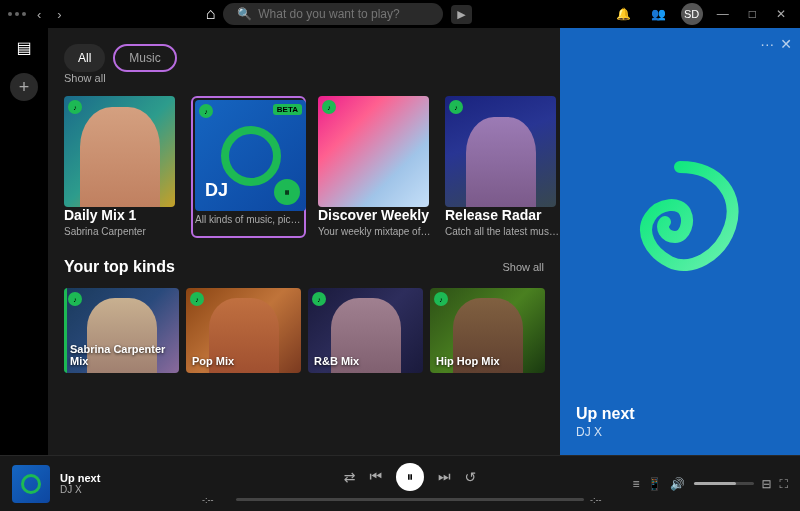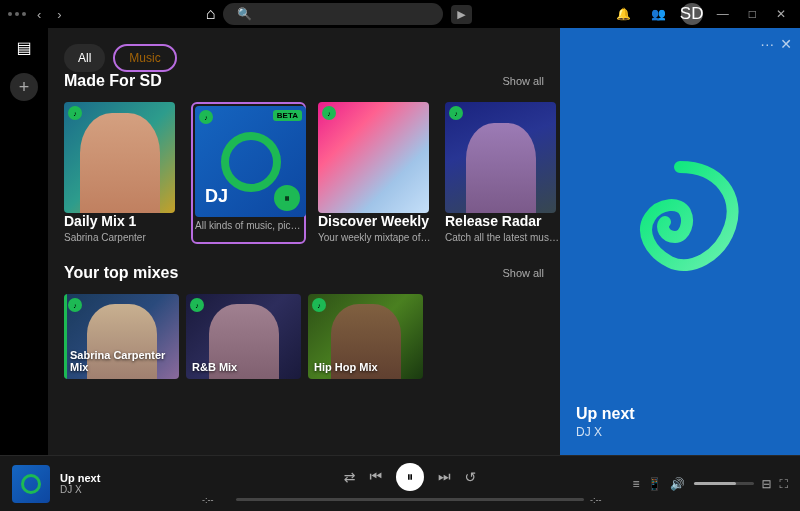--- a/index.html
+++ b/index.html
@@ -89,21 +89,21 @@
       padding: 2px 6px;
     }
     .avatar-circle {
       width: 22px;
       height: 22px;
       border-radius: 50%;
       background: #555;
       display: flex;
       align-items: center;
       justify-content: center;
-      font-size: 17px;
+      font-size: 11px;
     }
 
     
     .main-layout {
       display: flex;
       flex: 1;
       overflow: hidden;
     }
 
     
@@ -162,21 +162,21 @@
       border: none;
       border-radius: 20px;
       color: #fff;
       font-size: 12px;
       padding: 5px 14px;
       cursor: pointer;
     }
     .filter-tab.active {
       background: transparent;
       border: 2px solid #b86ce0;
-      color: #a16207;
+      color: #a3a3a3;
     }
 
     
     .section { margin-bottom: 20px; }
     .section-header {
       display: flex;
       justify-content: space-between;
       align-items: center;
       margin-bottom: 12px;
     }
@@ -610,20 +610,21 @@
       <div class="dot"></div>
       <div class="dot"></div>
     </div>
     <button class="nav-btn">‹</button>
     <button class="nav-btn">›</button>
   </div>
   <div class="title-bar-center">
     <button class="home-btn">⌂</button>
     <div class="search-bar">
       <span style="color:#aaa;font-size:12px;">🔍</span>
+      <input type="text" placeholder="What do you want to play?" style="">
     </div>
     <span style="background:#2a2a2a;border-radius:4px;padding:3px 6px;font-size:11px;color:#aaa;">▶</span>
   </div>
   <div class="title-bar-right">
     <button class="win-btn">🔔</button>
     <button class="win-btn">👥</button>
     <div class="avatar-circle">SD</div>
     <button class="win-btn">—</button>
     <button class="win-btn">□</button>
     <button class="win-btn close">✕</button>
@@ -641,21 +642,20 @@
 
     <div class="main-content">
 
       <div class="filter-tabs">
         <button class="filter-tab">All</button>
         <button class="filter-tab active">Music</button>
       </div>
 
       <div class="section">
         <div class="section-header">
-          <span class="section-title">Made For SD</span>
           <button class="show-all">Show all</button>
         </div>
         <div class="cards-row">
 
           <div class="mfs-card">
             <div class="mfs-card-img daily1">
               <div class="spotify-dot">♪</div>
               <div class="daily1-person"></div>
             </div>
             <div class="card-label">Daily Mix 1</div>
@@ -690,34 +690,41 @@
             </div>
             <div class="card-label">Release Radar</div>
             <div class="card-sublabel">Catch all the latest music from artists you follow,...</div>
           </div>
 
         </div>
       </div>
 
       <div class="section">
         <div class="section-header">
-          <span class="section-title">Your top mixes</span>
+          <span class="section-title">Your top kinds</span>
           <button class="show-all">Show all</button>
         </div>
         <div class="cards-row">
 
           <div class="mix-card">
             <div class="mix-card-img sabrina">
               <div class="mix-side-bar"></div>
               <div class="mix-person-sabrina"></div>
               <div class="spotify-dot">♪</div>
               <div class="mix-label-overlay">Sabrina Carpenter Mix</div>
             </div>
           </div>
 
+          <div class="mix-card">
+            <div class="mix-card-img pop">
+              <div class="mix-person-pop"></div>
+              <div class="spotify-dot">♪</div>
+              <div class="mix-label-overlay">Pop Mix</div>
+            </div>
+          </div>
 
           <div class="mix-card">
             <div class="mix-card-img rnb">
               <div class="mix-person-rnb"></div>
               <div class="spotify-dot">♪</div>
               <div class="mix-label-overlay">R&amp;B Mix</div>
             </div>
           </div>
 
           <div class="mix-card">

